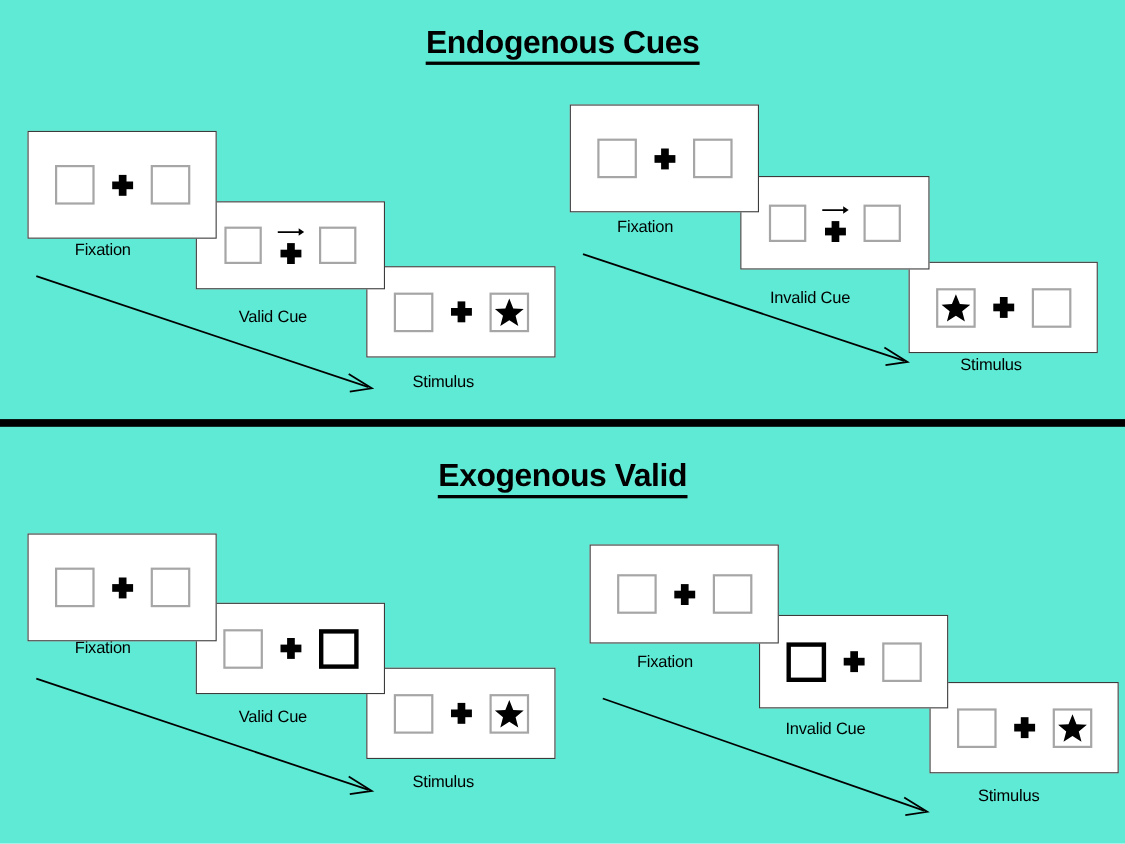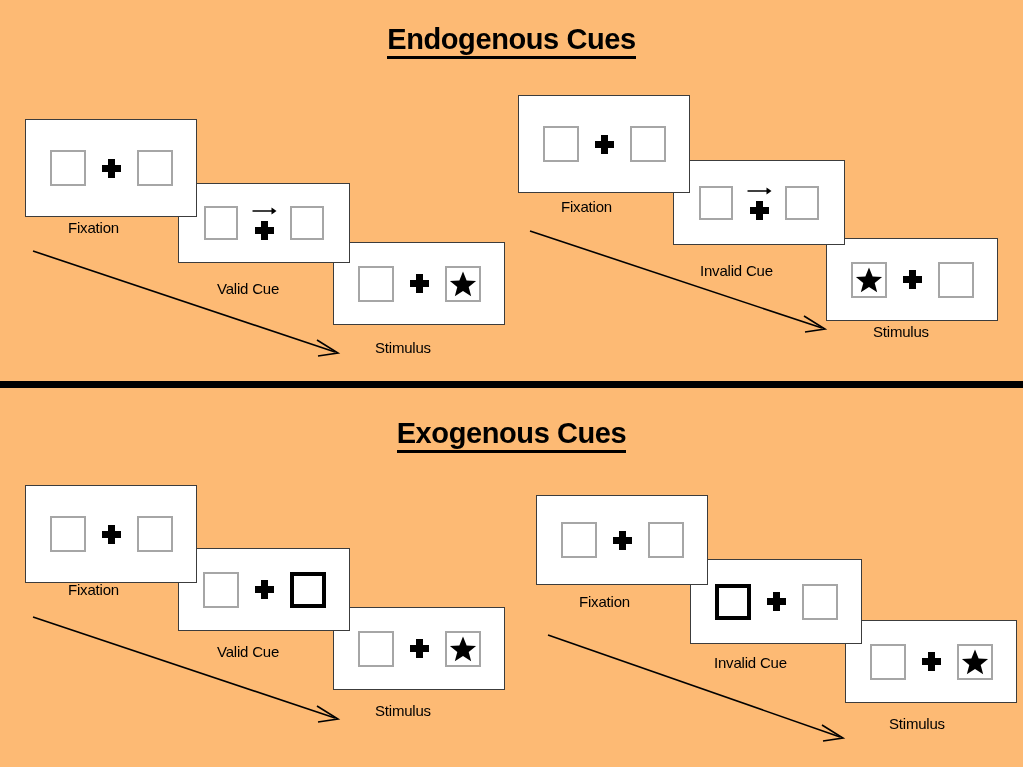--- a/index.html
+++ b/index.html
@@ -8,21 +8,21 @@
     background: #ffffff;
   }
   body {
     font-family: "Liberation Sans", sans-serif;
     color: #000000;
   }
   #canvas {
     position: relative;
     width: 1023px;
     height: 767px;
-    background: #fdba74;
+    background: #5eead4;
     overflow: hidden;
   }
 
   
   .section-title {
     position: absolute;
     width: 100%;
     left: 0;
     text-align: center;
     font-size: 29px;
@@ -247,21 +247,21 @@
   <div class="caption" style="left:873px; top:324px;">Stimulus</div>
 
   <svg class="time-arrow" style="left:527px; top:228px;" width="310" height="110" viewBox="0 0 310 110">
     <line x1="3" y1="3" x2="295" y2="100" stroke="#000" stroke-width="1.6"></line>
     <polyline points="277,88 298,101 278,104" fill="none" stroke="#000" stroke-width="1.6"></polyline>
   </svg>
 
   <div class="divider" style="top:381px;"></div>
 
   <div class="section-title" style="top:419px;">
-    <span class="txt">Exogenous Cues</span>
+    <span class="txt">Exogenous Valid</span>
   </div>
 
   <div class="frame" style="left:25px; top:485px; width:172px; height:98px; z-index:6;">
     <div class="frame-inner">
       <div class="slot-row">
         <div class="box"></div>
         <div class="plus"></div>
         <div class="box"></div>
       </div>
     </div>

